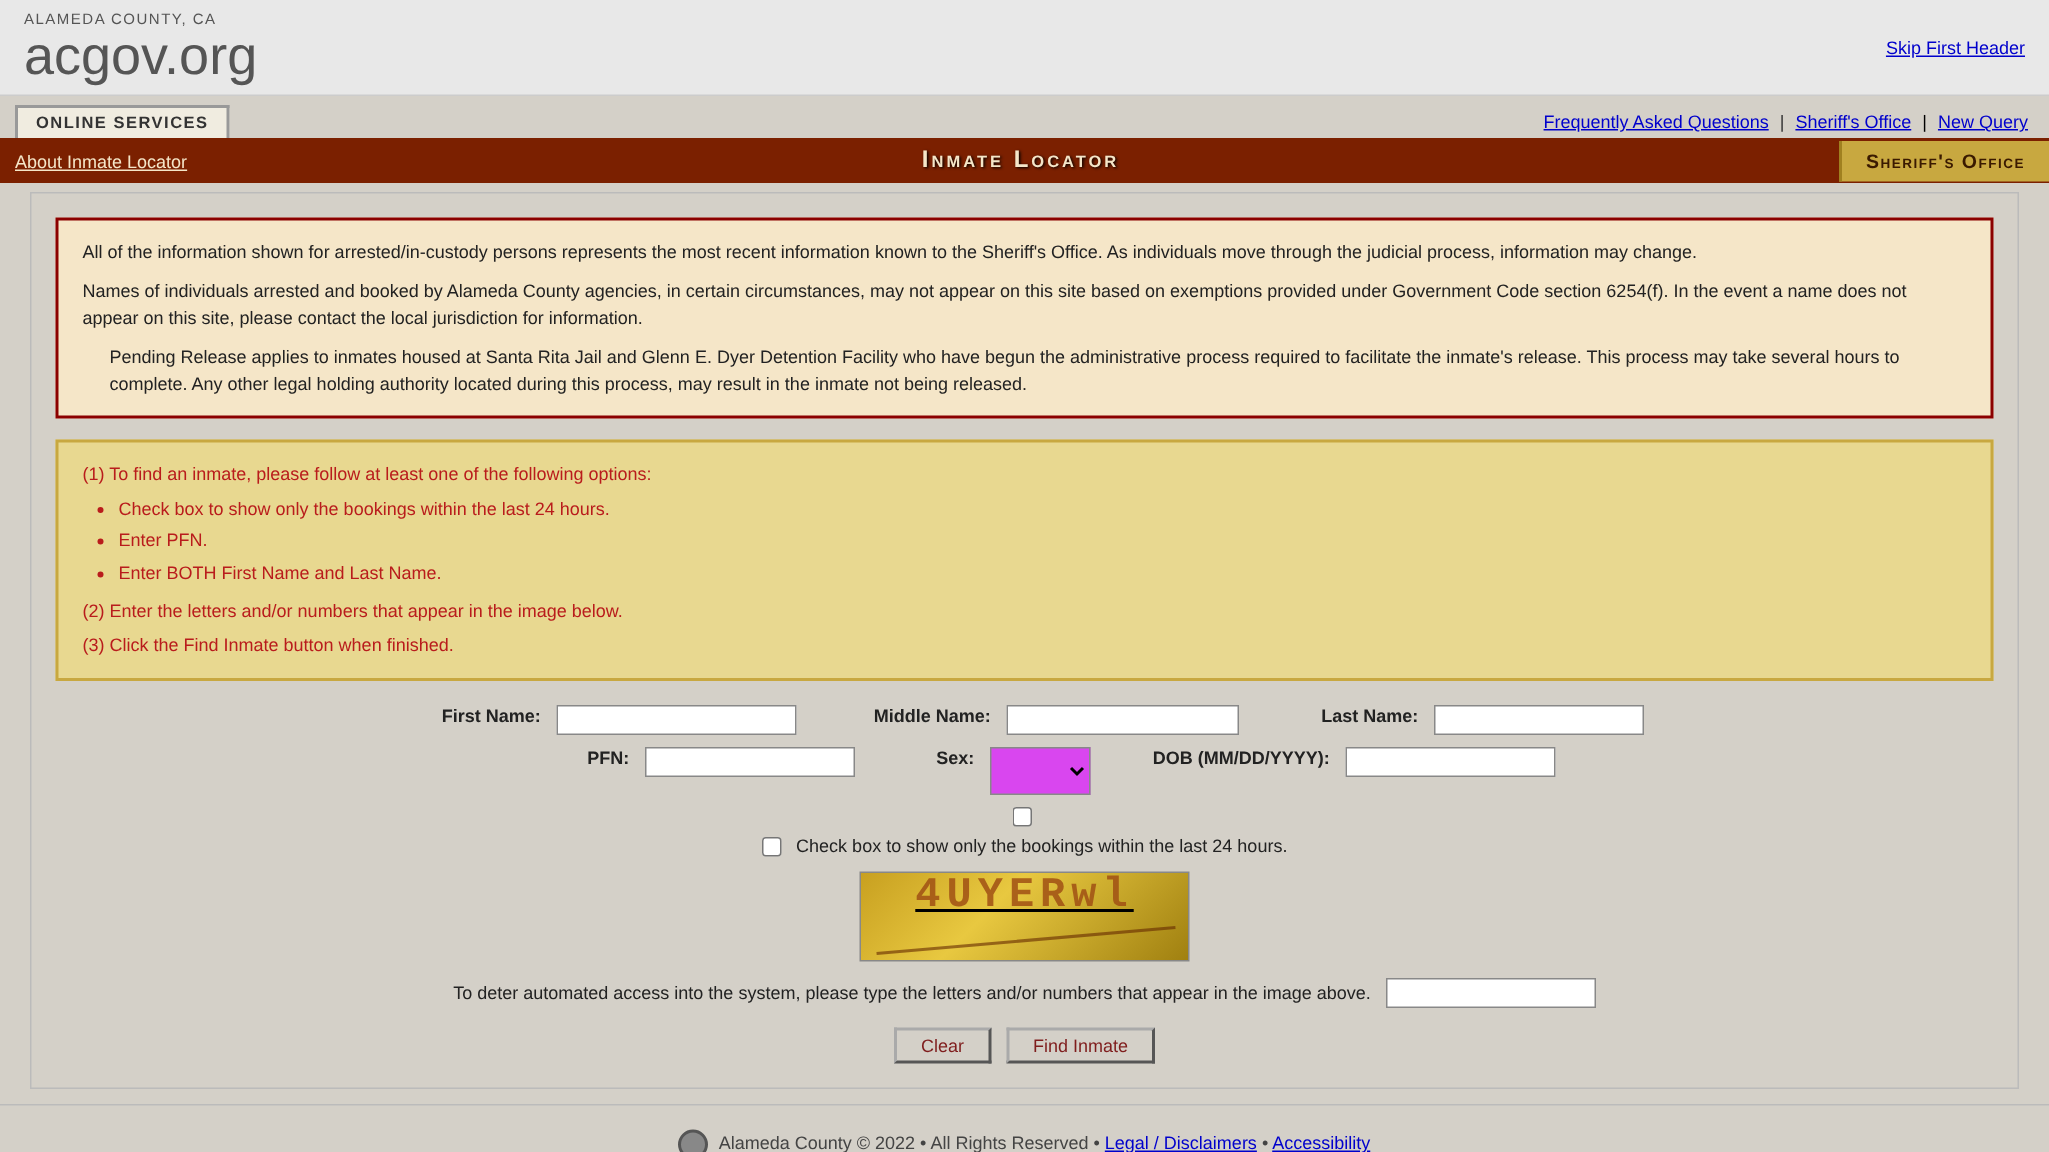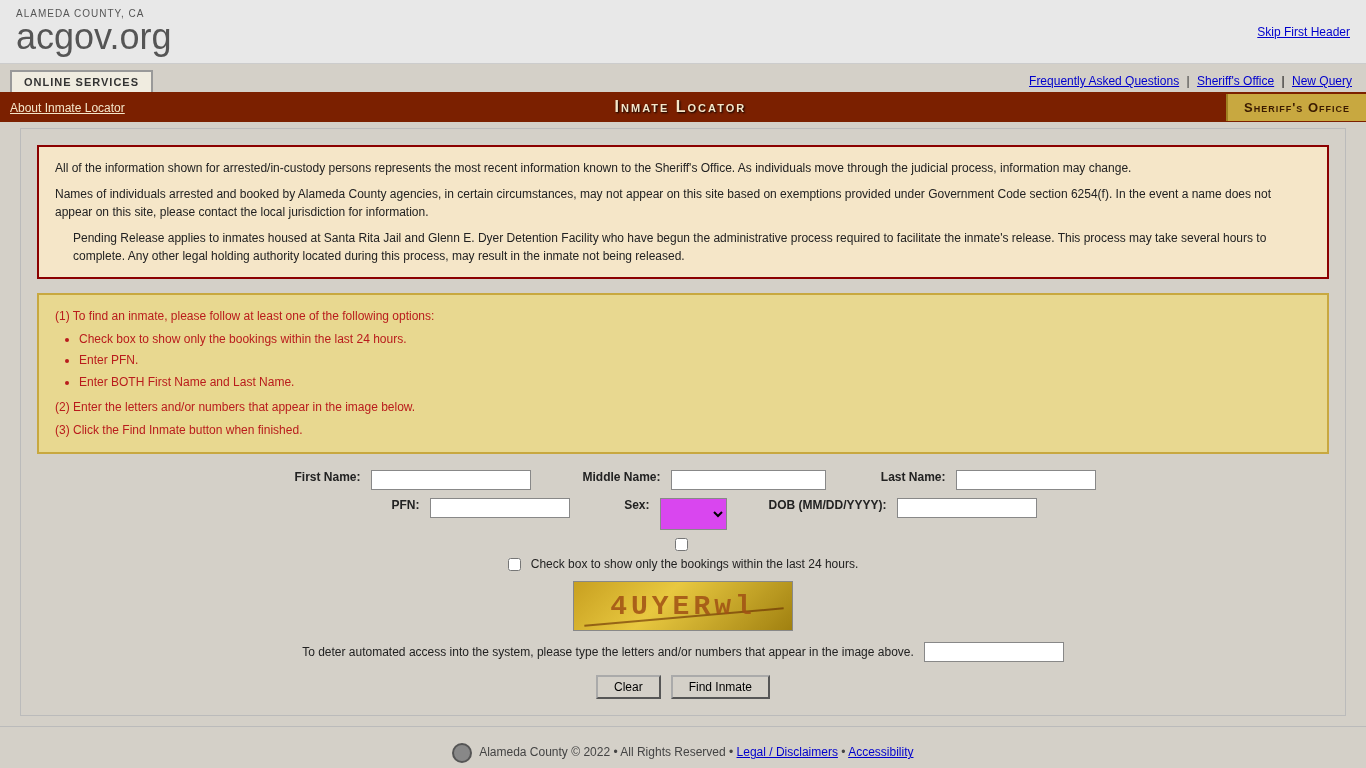--- a/index.html
+++ b/index.html
@@ -155,28 +155,29 @@
 
     
     #captcha-area {
       display: flex;
       flex-direction: column;
       align-items: center;
       margin: 10px 0;
     }
     #captcha-image {
       width: 220px;
-      height: 50px;
+      height: 60px;
       background: linear-gradient(135deg, #c8a020 0%, #e8c840 40%, #a08010 100%);
       position: relative;
       overflow: hidden;
       display: flex;
-      align-items: center;
+      align-items: flex-start;
       justify-content: center;
       border: 1px solid #888;
+      text-decoration: underline;
     }
     #captcha-text {
       font-size: 28px;
       font-weight: bold;
       color: rgba(160, 80, 20, 0.85);
       letter-spacing: 4px;
       font-family: 'Courier New', monospace;
       position: relative;
       z-index: 2;
     }
@@ -212,21 +213,21 @@
       justify-content: center;
       gap: 10px;
       margin-top: 8px;
     }
     .form-button {
       border: 2px outset #aaa;
       background: #d4d0c8;
       padding: 3px 16px;
       font-size: 12px;
       cursor: pointer;
-      color: #000000;
+      color: #7f1d1d;
     }
 
     
     #footer {
       background: #d4d0c8;
       text-align: center;
       padding: 16px 0 12px 0;
       font-size: 12px;
       color: #444;
       border-top: 1px solid #bbb;

